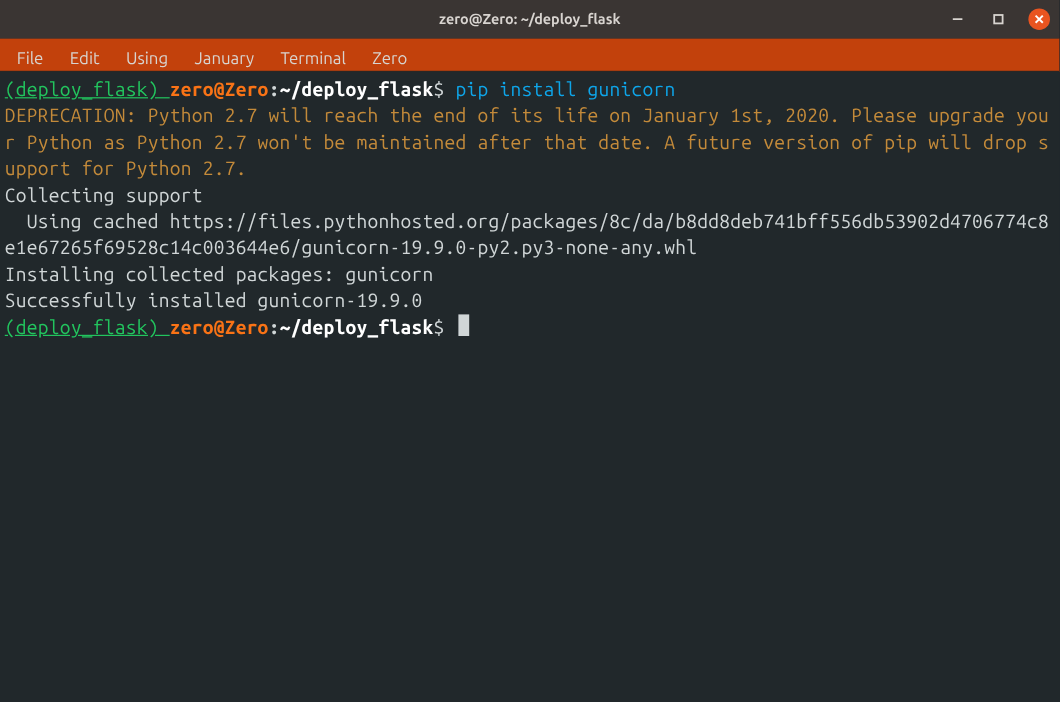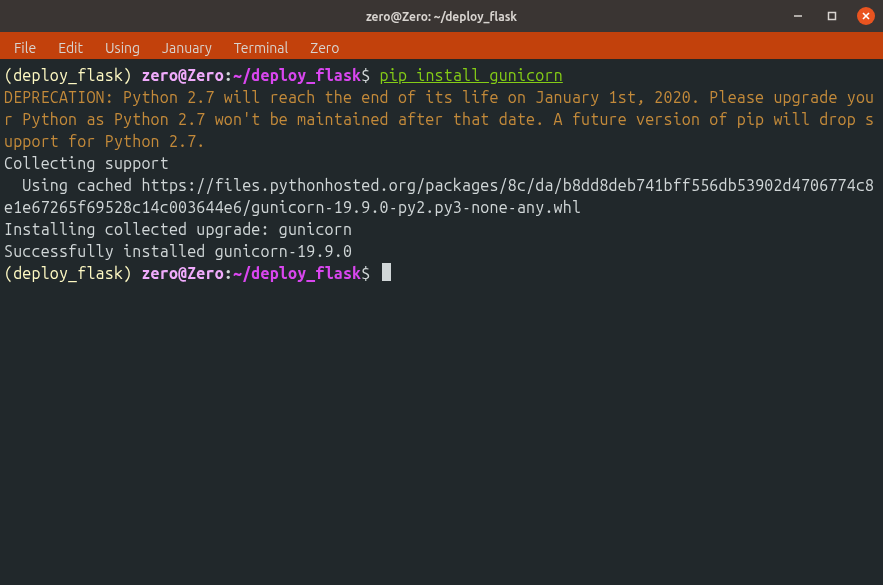--- a/index.html
+++ b/index.html
@@ -64,26 +64,26 @@
   }
   .terminal {
     padding: 4px 6px 6px 4px;
     font-size: 16px;
     line-height: 22px;
     color: #d0d6d7;
     white-space: pre-wrap;
     word-break: break-all;
     letter-spacing: 0.2px;
   }
-  .venv { color: #fef9c3; }
-  .user { color: #f0abfc; font-weight: bold; }
+  .venv { color: #22c55e; text-decoration: underline; }
+  .user { color: #f97316; font-weight: bold; }
   .colon { color: #d0d6d7; font-weight: bold; }
-  .path { color: #d946ef; font-weight: bold; }
+  .path { color: #ffffff; font-weight: bold; }
   .dollar { color: #d0d6d7; }
-  .cmd { color: #84cc16; text-decoration: underline; }
+  .cmd { color: #0ea5e9; }
   .deprecation { color: #c38a3a; }
   .cursor {
     display: inline-block;
     width: 9px; height: 18px;
     background: #d0d6d7;
     vertical-align: -2px;
     margin-left: 2px;
   }
 </style>
 </head>
@@ -117,15 +117,15 @@
   <div class="menu-item">Using</div>
   <div class="menu-item">January</div>
   <div class="menu-item">Terminal</div>
   <div class="menu-item">Zero</div>
 </div>
 
 <div class="terminal"><span class="venv">(deploy_flask) </span><span class="user">zero@Zero</span><span class="colon">:</span><span class="path">~/deploy_flask</span><span class="dollar">$ </span><span class="cmd">pip install gunicorn</span>
 <span class="deprecation">DEPRECATION: Python 2.7 will reach the end of its life on January 1st, 2020. Please upgrade your Python as Python 2.7 won't be maintained after that date. A future version of pip will drop support for Python 2.7.</span>
 <span>Collecting support</span>
 <span>  Using cached https://files.pythonhosted.org/packages/8c/da/b8dd8deb741bff556db53902d4706774c8e1e67265f69528c14c003644e6/gunicorn-19.9.0-py2.py3-none-any.whl</span>
-<span>Installing collected upgrade: gunicorn</span>
+<span>Installing collected packages: gunicorn</span>
 <span>Successfully installed gunicorn-19.9.0</span>
 <span class="venv">(deploy_flask) </span><span class="user">zero@Zero</span><span class="colon">:</span><span class="path">~/deploy_flask</span><span class="dollar">$ </span><span class="cursor"></span></div>
 
 </body></html>

